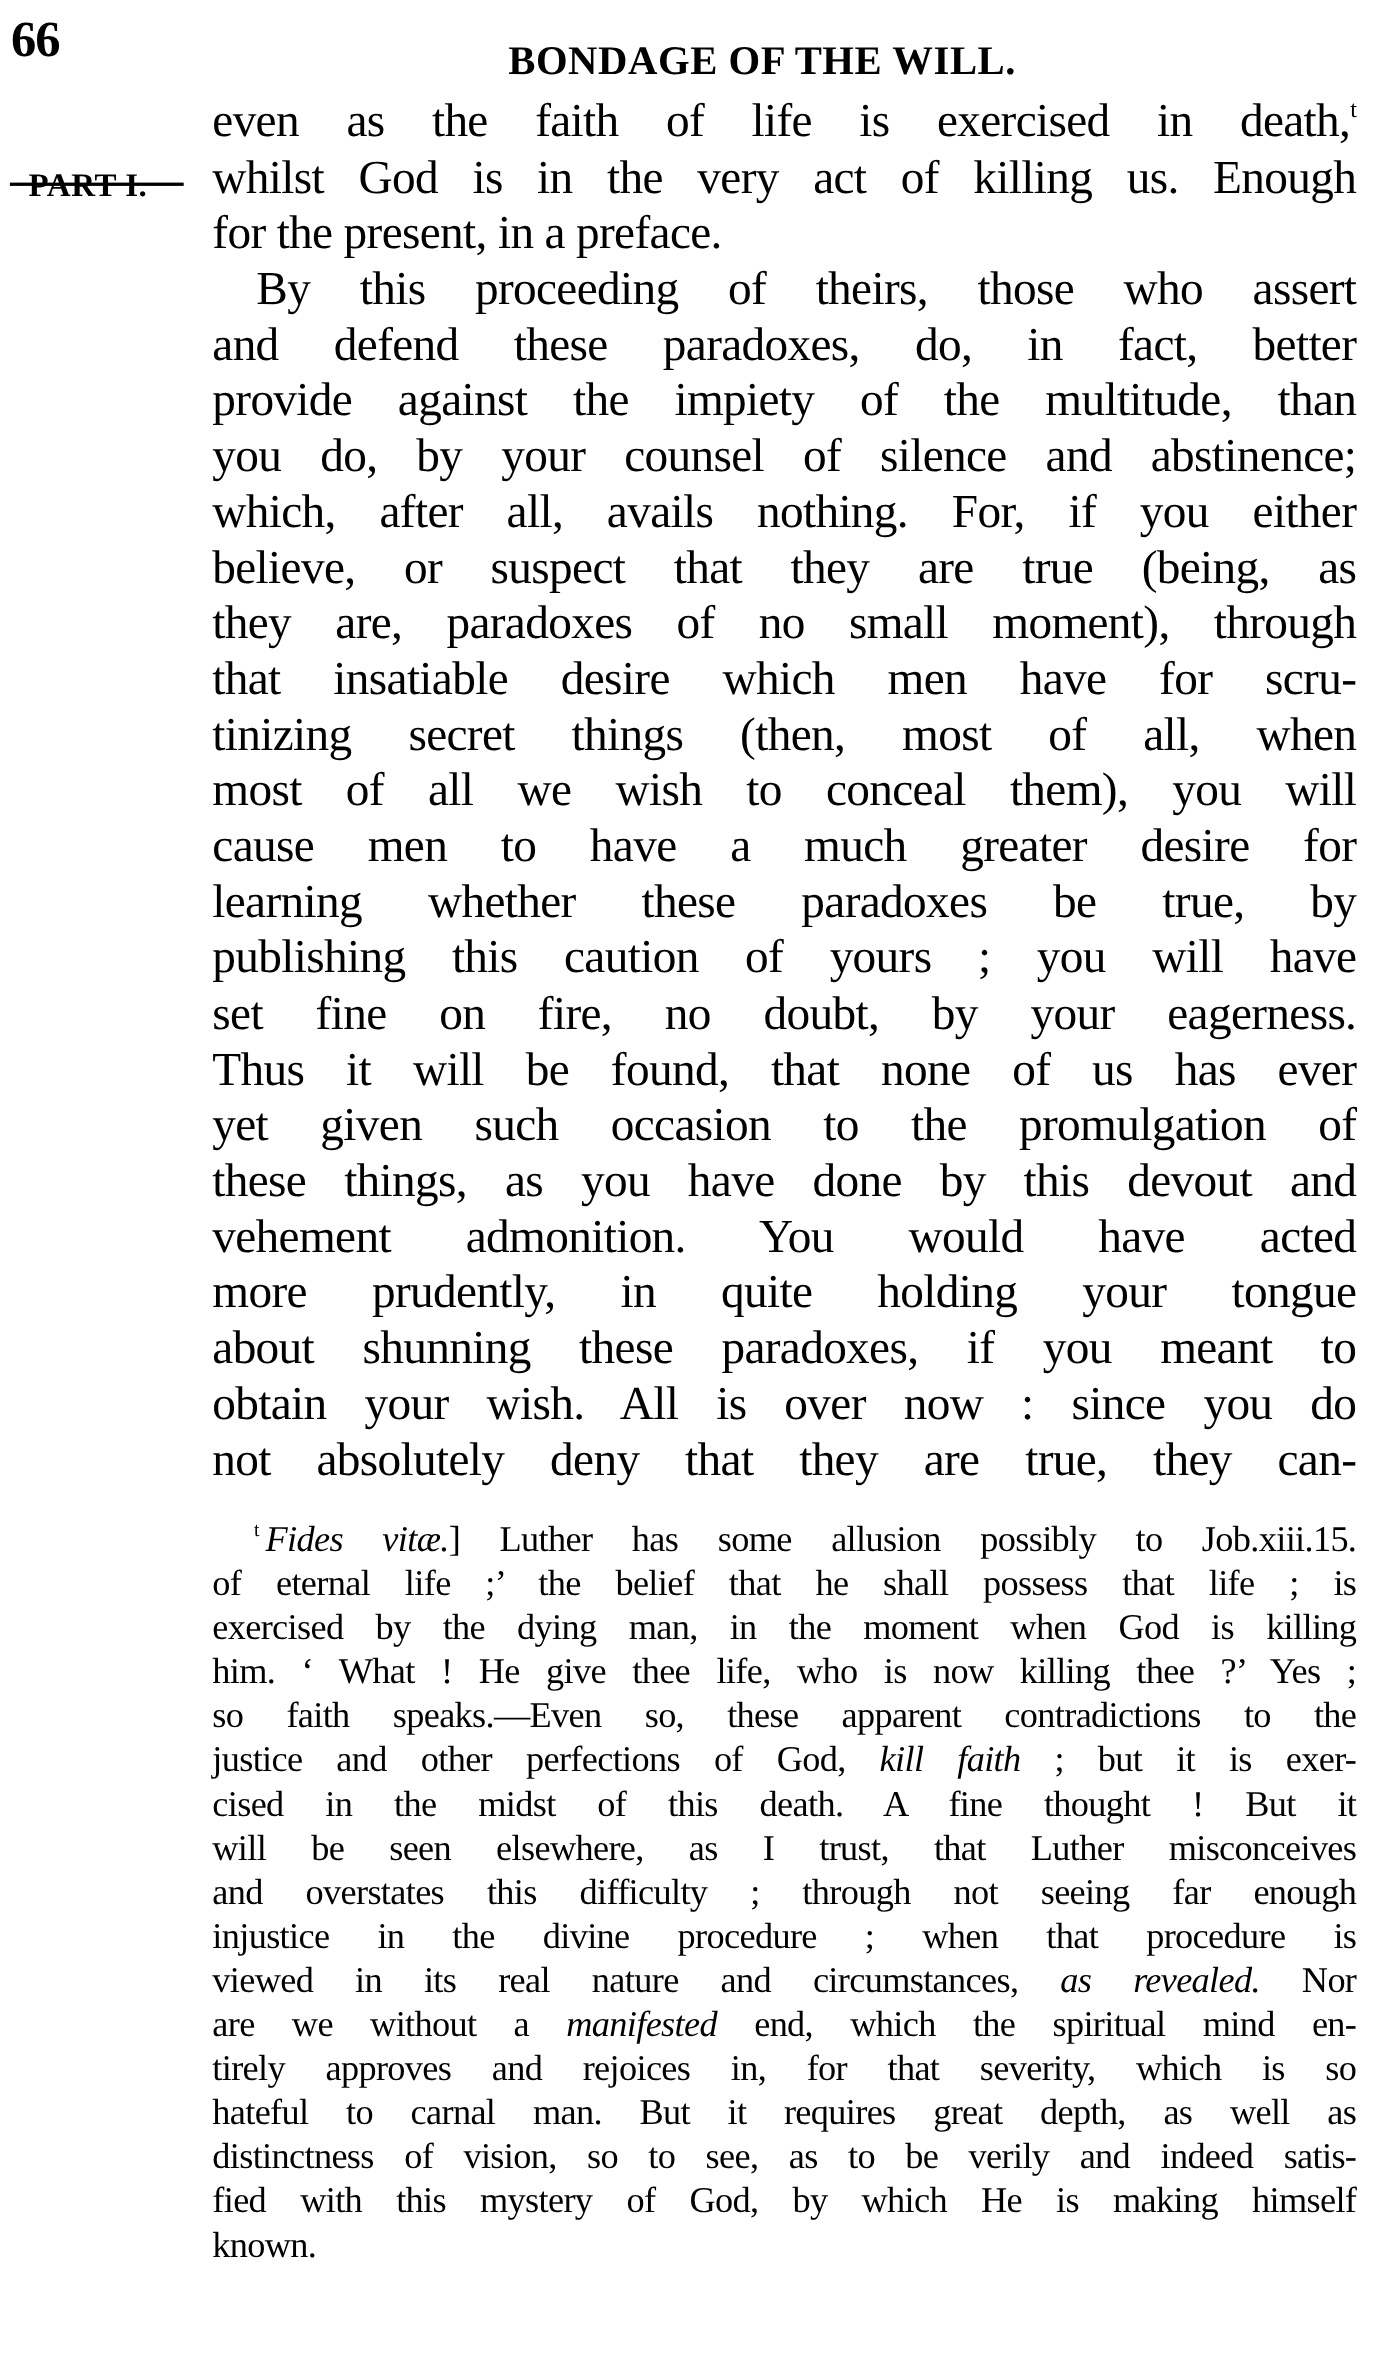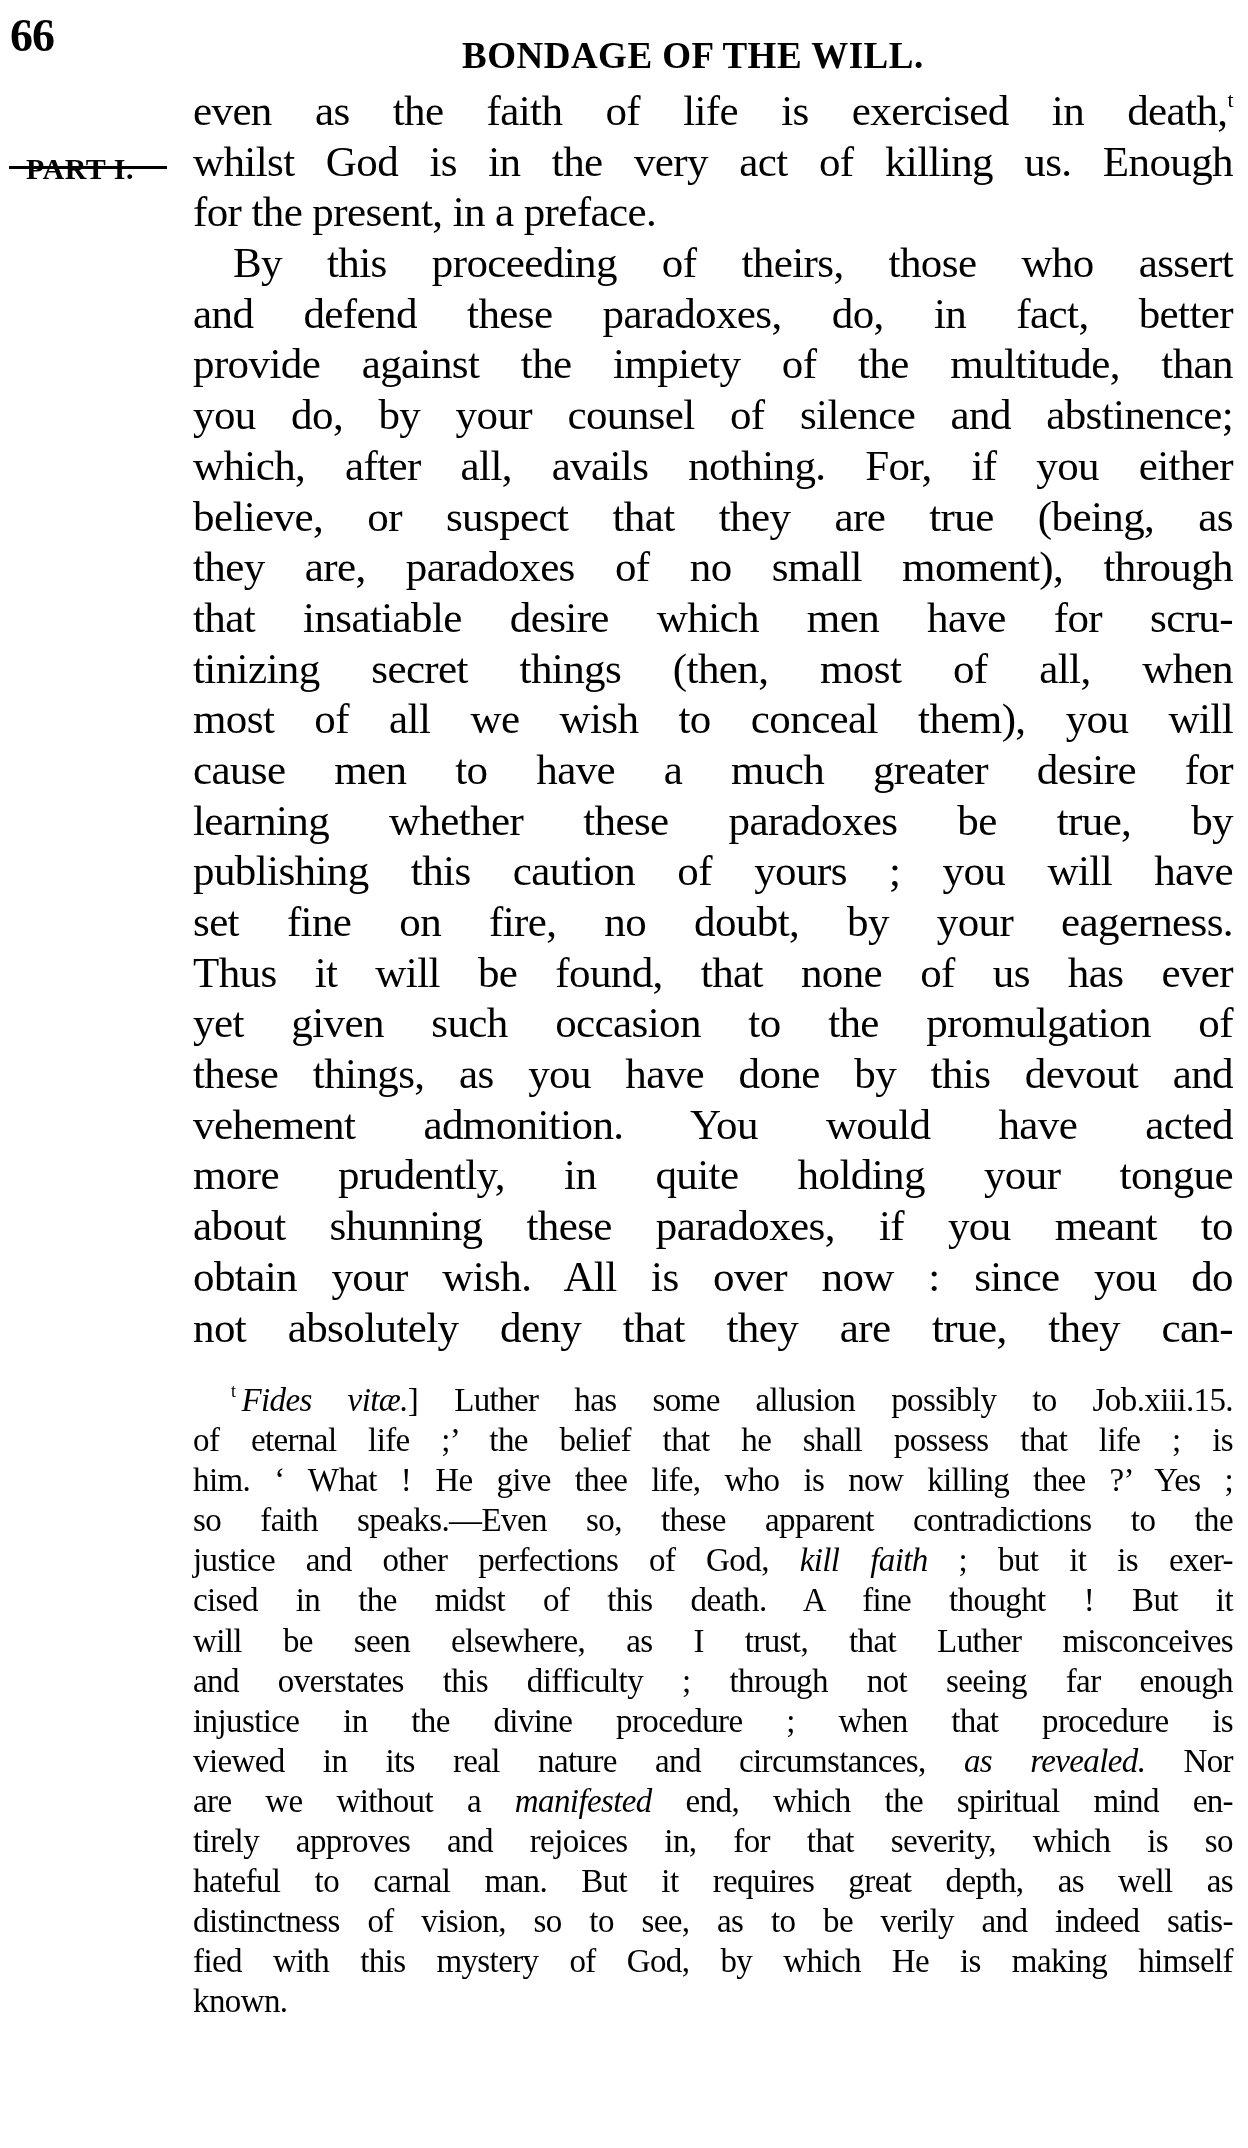--- a/index.html
+++ b/index.html
@@ -148,20 +148,21 @@
   <span class="body-line">vehement admonition. You would have acted</span>
   <span class="body-line">more prudently, in quite holding your tongue</span>
   <span class="body-line">about shunning these paradoxes, if you meant to</span>
   <span class="body-line">obtain your wish. All is over now : since you do</span>
   <span class="body-line">not absolutely deny that they are true, they can-</span>
 </div>
 
 <div class="footnote">
   <span class="fn-line indent"><span class="fn-mark">t</span><span class="it">Fides vitæ.</span><span>] Luther has some allusion possibly to Job.xiii.15.</span></span>
   <span class="fn-line">of eternal life ;’ the belief that he shall possess that life ; is</span>
+  <span class="fn-line">exercised by the dying man, in the moment when God is killing</span>
   <span class="fn-line">him. ‘ What ! He give thee life, who is now killing thee ?’ Yes ;</span>
   <span class="fn-line">so faith speaks.—Even so, these apparent contradictions to the</span>
   <span class="fn-line"><span>justice and other perfections of God, </span><span class="it">kill faith</span><span> ; but it is exer-</span></span>
   <span class="fn-line">cised in the midst of this death. A fine thought ! But it</span>
   <span class="fn-line">will be seen elsewhere, as I trust, that Luther misconceives</span>
   <span class="fn-line">and overstates this difficulty ; through not seeing far enough</span>
   <span class="fn-line">injustice in the divine procedure ; when that procedure is</span>
   <span class="fn-line"><span>viewed in its real nature and circumstances, </span><span class="it">as revealed.</span><span> Nor</span></span>
   <span class="fn-line"><span>are we without a </span><span class="it">manifested</span><span> end, which the spiritual mind en-</span></span>
   <span class="fn-line">tirely approves and rejoices in, for that severity, which is so</span>

